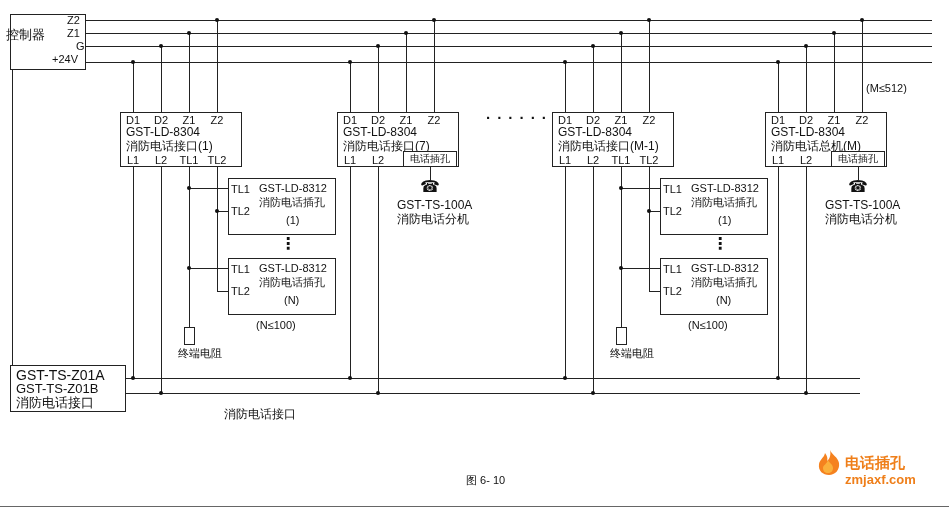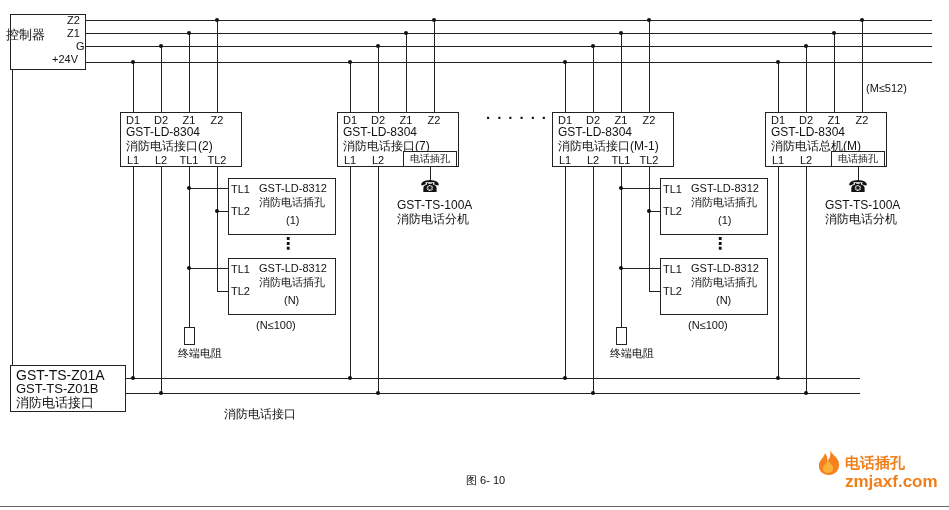--- a/index.html
+++ b/index.html
@@ -49,21 +49,21 @@
   <div class="dot" style="left:133px;top:62px"></div>
   <div class="dot" style="left:161px;top:46px"></div>
   <div class="dot" style="left:189px;top:33px"></div>
   <div class="dot" style="left:217px;top:20px"></div>
   <div class="box" style="left:120px;top:112px;width:122px;height:55px"></div>
   <div class="t ct" style="left:133px;top:114px">D1</div>
   <div class="t ct" style="left:161px;top:114px">D2</div>
   <div class="t ct" style="left:189px;top:114px">Z1</div>
   <div class="t ct" style="left:217px;top:114px">Z2</div>
   <div class="t t12" style="left:126px;top:126px">GST-LD-8304</div>
-  <div class="t t12" style="left:126px;top:140px">消防电话接口(2)</div>
+  <div class="t t12" style="left:126px;top:140px">消防电话接口(1)</div>
   <div class="t ct" style="left:133px;top:154px">L1</div>
   <div class="t ct" style="left:161px;top:154px">L2</div>
   <div class="t ct" style="left:189px;top:154px">TL1</div>
   <div class="t ct" style="left:217px;top:154px">TL2</div>
   <div class="v" style="left:133px;top:167px;height:211px"></div>
   <div class="v" style="left:161px;top:167px;height:226px"></div>
   <div class="v" style="left:189px;top:167px;height:160px"></div>
   <div class="v" style="left:217px;top:167px;height:124px"></div>
 
   <div class="h" style="left:189px;top:188px;width:39px"></div>
@@ -206,16 +206,16 @@
   <div class="t t13" style="left:16px;top:396px">消防电话接口</div>
   <div class="t t12" style="left:224px;top:408px">消防电话接口</div>
 
   <div class="t caption" style="left:466px;top:474px">图 6- 10</div>
 
   <svg width="26" height="30" viewBox="0 0 26 30" style="position:absolute;left:816px;top:450px">
     <path d="M14 0c2 5 8 7 9 13 1 7-4 12-10 12S2 21 3 14C4 9 8 8 9 3c2 3 3 5 2 8 3-2 4-7 3-11z" fill="#f5821f"></path>
     <path d="M12 10c1 3 5 4 5 8 0 3-2 5-5 5s-5-2-5-5c0-3 4-4 5-8z" fill="#fbb03b"></path>
   </svg>
   <div class="logo-t t15" style="left:845px;top:454px">电话插孔</div>
-  <div class="logo-t" style="left:845px;top:472px;font-size:17px">zmjaxf.com</div>
+  <div class="logo-t" style="left:845px;top:472px;font-size:13px">zmjaxf.com</div>
 
   <div class="h rule" style="left:0;top:506px;width:949px"></div>
 </div>
 
 </body></html>

